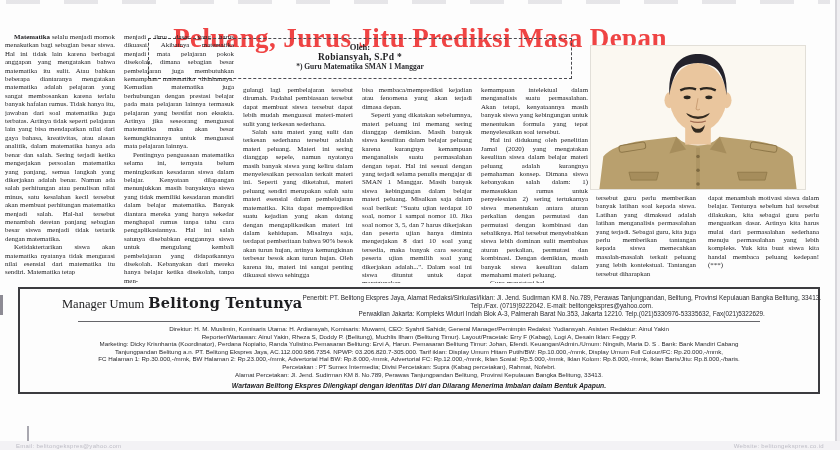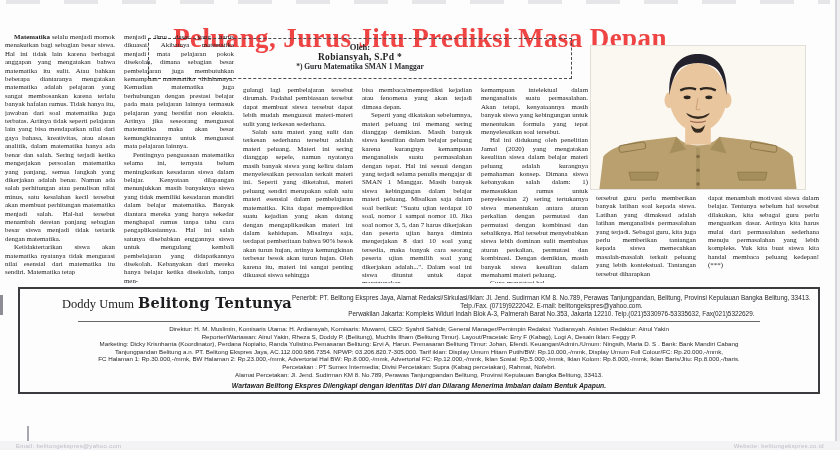--- a/index.html
+++ b/index.html
@@ -140,21 +140,21 @@
       <path d="M108,53 l-2,11 q2,2 4,0" stroke="#c99d74" stroke-width="1" fill="none"></path>
       <path d="M96,68 Q108,75 120,68 Q118,73 108,74 Q98,73 96,68 Z" fill="#332a20"></path>
       <path d="M100,76 q8,3 16,0" stroke="#a06b52" stroke-width="1.2" fill="none"></path>
       <path d="M101,80 q7,8 14,0 q-1,8 -7,8 q-6,0 -7,-8 Z" fill="#332a20"></path>
     </svg>
   </div>
 
   <div class="masthead">
     <div class="mast-top">
       <div class="brand">
-        <span class="hu">Doddy Umum</span>
+        <span class="hu">Manager Umum</span>
         <span class="be">Belitong Tentunya</span>
       </div>
       <div class="addr">
           <div>Penerbit:  PT. Belitong Ekspres Jaya, Alamat Redaksi/Sirkulasi/Iklan: Jl. Jend. Sudirman KM 8. No.789, Perawas Tanjungpandan, Belitung, Provinsi Kepulauan Bangka Belitung, 33413.</div>
           <div>Telp./Fax. (0719)9222042. E-mail: belitongekspres@yahoo.com.</div>
           <div>Perwakilan Jakarta: Kompleks Widuri Indah Blok A-3, Palmerah Barat No.353, Jakarta 12210. Telp.(021)5330976-53335632, Fax(021)5322629.</div>
         </div>
     </div>
     <hr class="mast-rule">
     <div class="staff">

